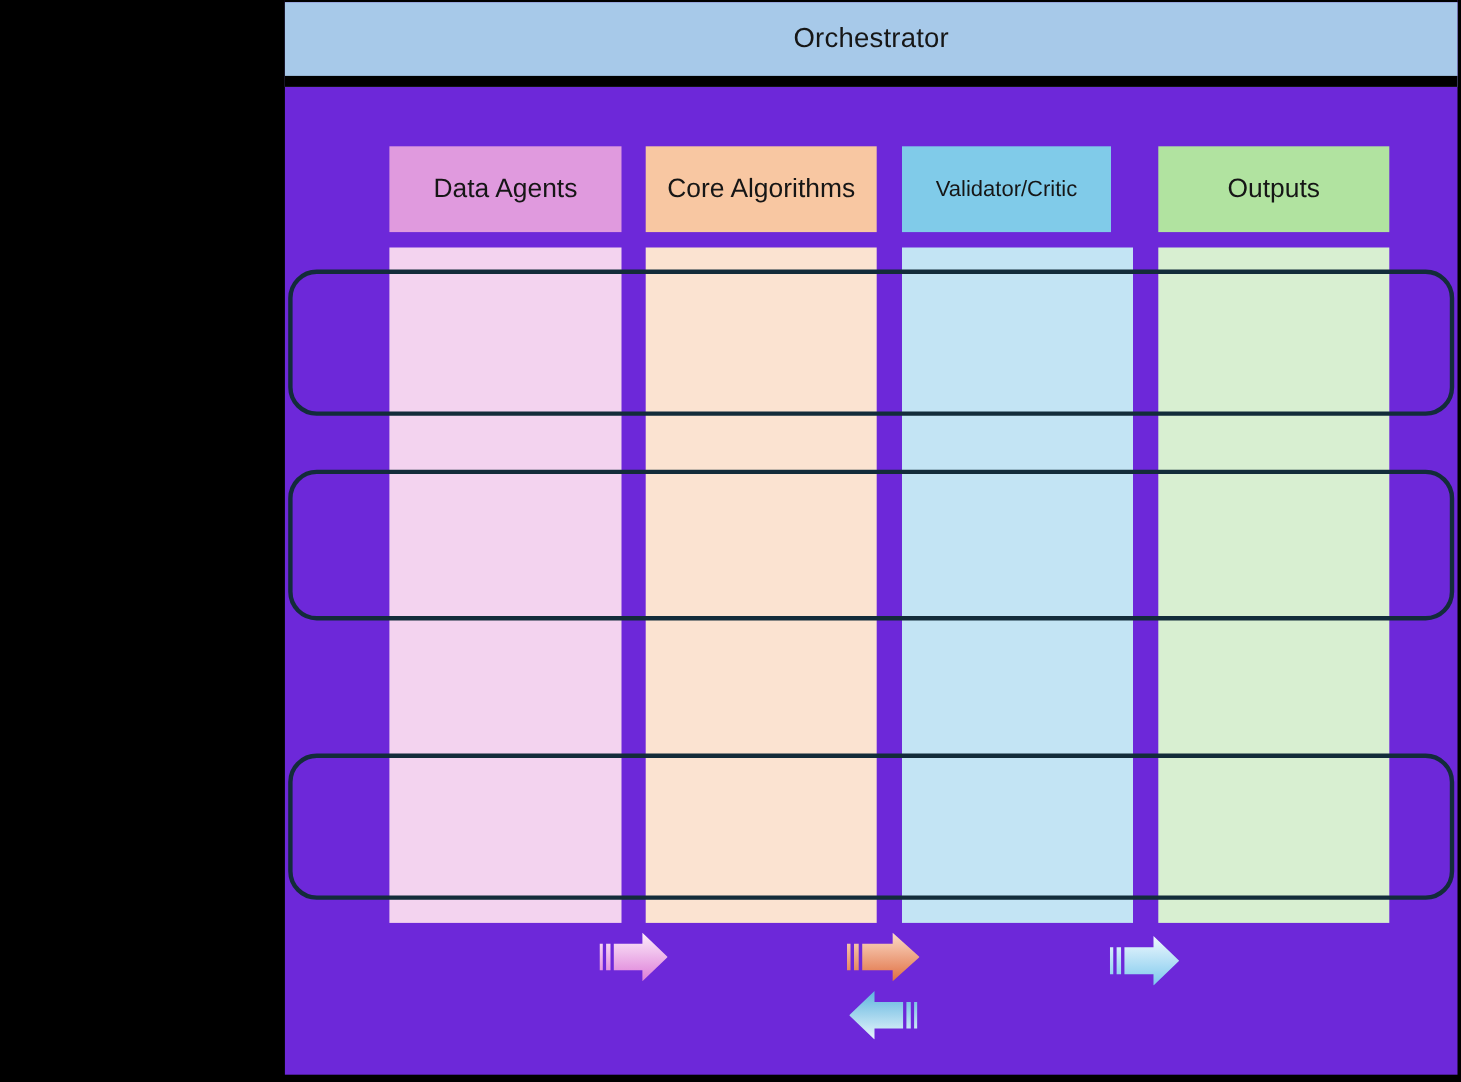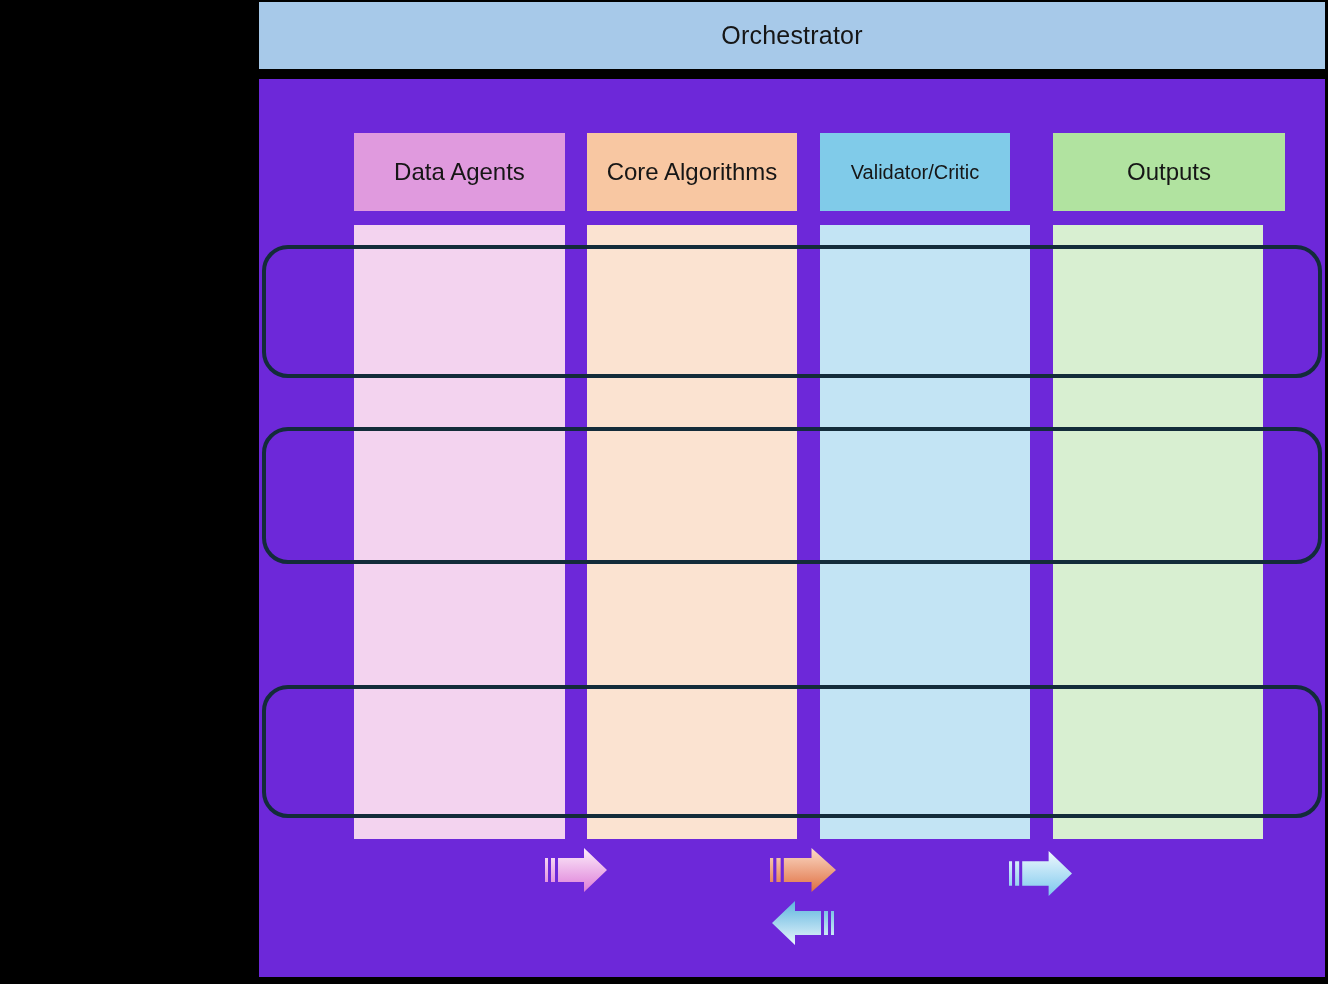--- a/index.html
+++ b/index.html
@@ -89,21 +89,21 @@
 
     <div class="col-header" style="left: 95px; width: 211px; background: rgb(224, 154, 222);">
       <span class="hdr-label">Data Agents</span>
     </div>
     <div class="col-header" style="left: 328px; width: 210px; background: rgb(248, 199, 162);">
       <span class="hdr-label">Core Algorithms</span>
     </div>
     <div class="col-header small" style="left: 561px; width: 190px; background: rgb(128, 203, 233);">
       <span class="hdr-label">Validator/Critic</span>
     </div>
-    <div class="col-header" style="left: 794px; width: 232px; background: rgb(177, 227, 160);">
+    <div class="col-header" style="left: 794px; width: 210px; background: rgb(177, 227, 160);">
       <span class="hdr-label">Outputs</span>
     </div>
 
     <div class="lane lane-1" style="border-color: rgb(19, 44, 58);"></div>
     <div class="lane lane-2" style="border-color: rgb(19, 44, 58);"></div>
     <div class="lane lane-3" style="border-color: rgb(19, 44, 58);"></div>
 
     <div class="flow-arrow arrow-pink">
       <svg viewBox="0 0 62 44" preserveAspectRatio="none">
         <defs>

